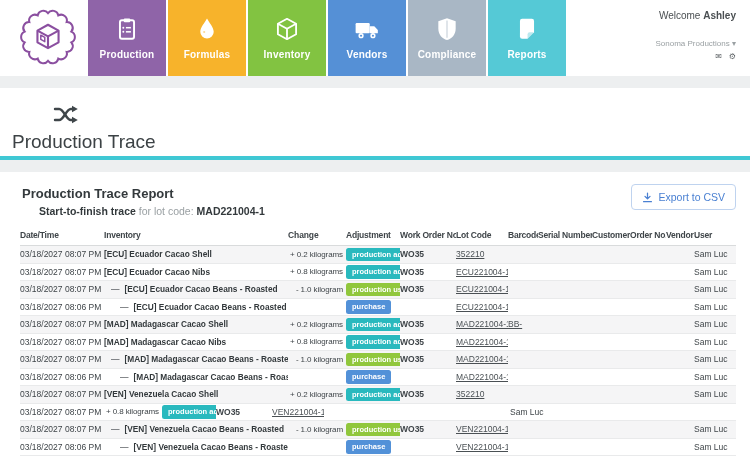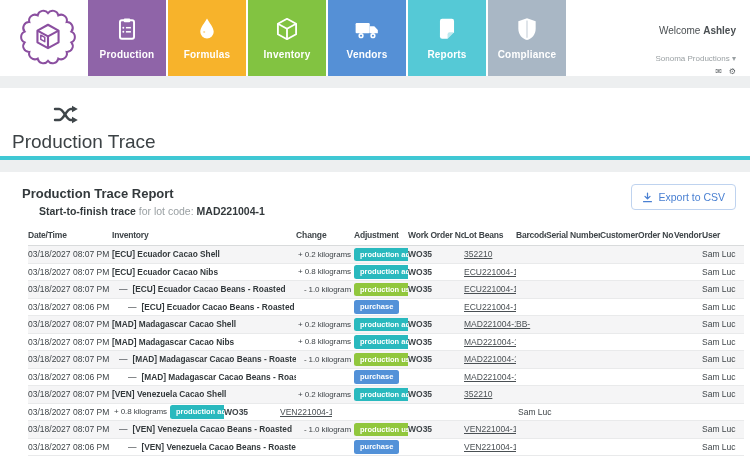--- a/index.html
+++ b/index.html
@@ -13,21 +13,21 @@
   }
 
   
   .topbar { position:absolute; top:0; left:0; width:750px; height:76px; background:#fff; }
   .logo { position:absolute; left:18px; top:7px; width:60px; height:60px; cursor:pointer; }
   .nav { position:absolute; left:88px; top:0; height:98px; display:flex; gap:2px; }
   .tab { width:78px; height:76px; display:flex; flex-direction:column; align-items:center; justify-content:center; gap:7px; cursor:pointer; }
   .tab svg { width:26px; height:26px; display:block; }
   .tab .tab-label { color:#fff; font-size:10px; font-weight:bold; letter-spacing:0.2px; }
 
-  .userbox { position:absolute; right:14px; top:25px; text-align:right; }
+  .userbox { position:absolute; right:14px; top:10px; text-align:right; }
   .welcome { font-size:10px; color:#4a4f52; }
   .welcome .wname { font-weight:bold; }
   .account { font-size:8px; color:#9aa0a3; margin-top:18px; cursor:pointer; }
   .user-icons { margin-top:4px; font-size:8px; color:#62676a; display:flex; gap:7px; justify-content:flex-end;
                 font-family:"DejaVu Sans", sans-serif; }
   .user-icons span { cursor:pointer; }
 
   
   .pagehead { position:absolute; top:88px; left:0; width:750px; height:72px; background:#fff;
               border-bottom:4px solid #3fc8d4; }
@@ -39,21 +39,21 @@
   .report-head { position:relative; padding:14px 14px 0 22px; }
   .report-title { font-size:13px; font-weight:bold; color:#33393c; }
   .report-sub { font-size:10.5px; margin-top:4px;padding-left:17px; }
   .sub-bold { font-weight:bold; color:#33393c; }
   .sub-mid { color:#9aa0a3; }
   .export-btn { position:absolute; right:14px; top:12px; display:flex; align-items:center; gap:5px;
                 border:1px solid #bfd3ef; border-radius:4px; background:#fff; color:#4a80d2;
                 font-size:10.5px; padding:6px 10px; cursor:pointer; font-family:inherit; }
 
   
-  .table { position:absolute; top:224px; left:28px; width:716px; }
+  .table { position:absolute; top:224px; left:20px; width:716px; }
   .tr { display:flex; align-items:center; height:17.5px; border-bottom:1px solid #e9eaeb;
         font-size:8.5px; color:#3f4549; }
   .tr.head { height:22px; font-weight:bold; border-bottom:1px solid #d9dbdc; letter-spacing:-0.2px; }
   .tr.stripe { background:#f5f5f6; }
   .td { overflow:hidden; white-space:nowrap; }
   .c1{width:84px} .c2{width:184px; display:flex; align-items:center;}
   .c3{width:58px; text-align:right; padding-right:3px; font-size:8px; letter-spacing:-0.1px;}
   .c4{width:54px} .c5{width:56px; font-weight:bold;} .c6{width:52px} .c7{width:30px}
   .c8{width:54px} .c9{width:38px} .c10{width:36px} .c11{width:28px} .c12{flex:1}
   .tr.head .c3 { text-align:left; font-size:8.5px; font-weight:bold; }
@@ -113,37 +113,37 @@
     <rect x="1.5" y="6.5" width="13" height="9.5" rx="1" fill="#fff"></rect>
     <path d="M14.5 9.5 h4.2 l3.3 3.4 v3.1 h-7.5 Z" fill="#fff"></path>
     <circle cx="6.5" cy="18.2" r="2.4" fill="#fff"></circle>
             <circle cx="6.5" cy="18.2" r="1" fill="currentColor"></circle>
     <circle cx="17.5" cy="18.2" r="2.4" fill="#fff"></circle>
             <circle cx="17.5" cy="18.2" r="1" fill="currentColor"></circle>
   </svg>
         </span>
     <span class="tab-label">Vendors</span>
   </div>
+      <div class="tab" style="background: rgb(169, 183, 197); color: rgb(169, 183, 197);">
+    <span class="tab-icon-slot">
+          <svg viewBox="0 0 24 24">
+    <path d="M12 2 L20 4.8 V11.5 C20 17.5 16.4 20.8 12 22.2 C7.6 20.8 4 17.5 4 11.5 V4.8 Z" fill="#fff"></path>
+    <path d="M12 4.2 V20" stroke="currentColor" stroke-width="1.2" opacity="0.55"></path>
+  </svg>
+        </span>
+    <span class="tab-label">Compliance</span>
+  </div>
       <div class="tab" style="background: rgb(85, 201, 214); color: rgb(85, 201, 214);">
     <span class="tab-icon-slot">
           <svg viewBox="0 0 24 24">
     <path d="M5.5 4.5 a2 2 0 0 1 2 -2 h9 a2 2 0 0 1 2 2 v10.5 l-6 6 h-5 a2 2 0 0 1 -2 -2 Z" fill="#fff"></path>
     <path d="M18.5 15 l-6 6 v-4 a2 2 0 0 1 2 -2 Z" fill="currentColor" opacity="0.4"></path>
   </svg>
         </span>
     <span class="tab-label">Reports</span>
-  </div>
-      <div class="tab" style="background: rgb(169, 183, 197); color: rgb(169, 183, 197);">
-    <span class="tab-icon-slot">
-          <svg viewBox="0 0 24 24">
-    <path d="M12 2 L20 4.8 V11.5 C20 17.5 16.4 20.8 12 22.2 C7.6 20.8 4 17.5 4 11.5 V4.8 Z" fill="#fff"></path>
-    <path d="M12 4.2 V20" stroke="currentColor" stroke-width="1.2" opacity="0.55"></path>
-  </svg>
-        </span>
-    <span class="tab-label">Compliance</span>
   </div>
     </div>
 
   <div class="userbox">
     <div class="welcome">
       <span>Welcome</span>
       <span class="wname">Ashley</span>
     </div>
     <div class="account">
       <span>Sonoma Productions</span>
@@ -181,21 +181,21 @@
   </div>
 </div>
 
 <div class="table">
   <div class="tr head">
       <div class="td c1">Date/Time</div>
       <div class="td c2">Inventory</div>
       <div class="td c3">Change</div>
       <div class="td c4">Adjustment</div>
       <div class="td c5">Work Order No.</div>
-      <div class="td c6">Lot Beans</div>
+      <div class="td c6">Lot Code</div>
       <div class="td c7">Barcode</div>
       <div class="td c8">Serial Number</div>
       <div class="td c9">Customer</div>
       <div class="td c10">Order No.</div>
       <div class="td c11">Vendor</div>
       <div class="td c12">User</div>
     </div>
   <div>
       <div class="tr stripe">
     <div class="td c1 c-dt">03/18/2027 08:07 PM</div>

